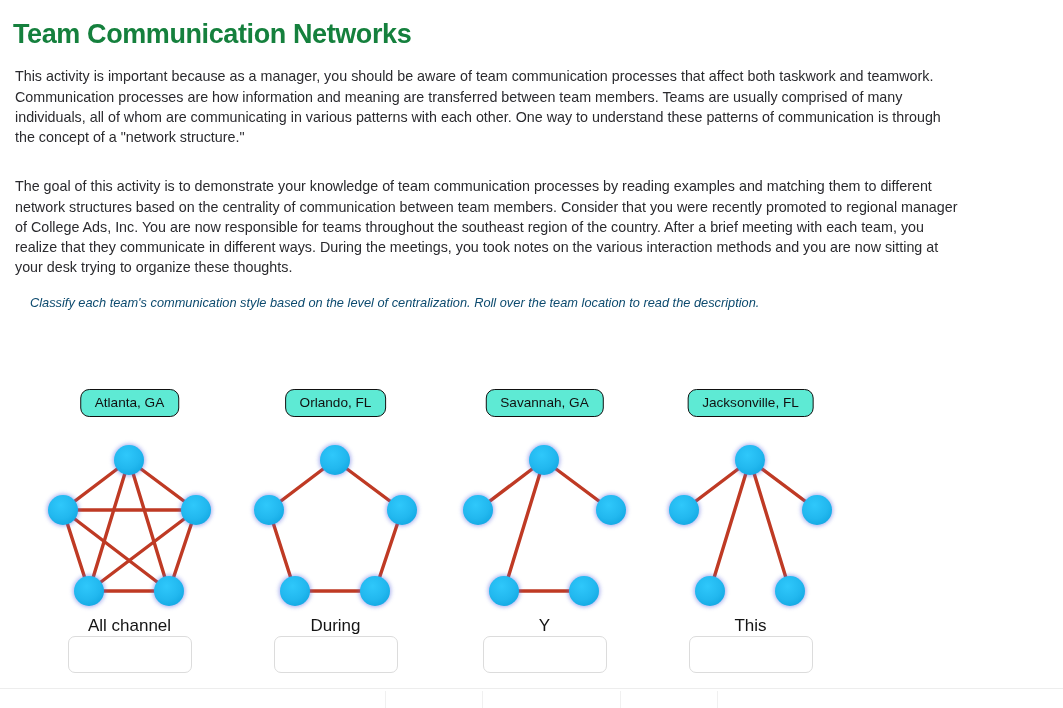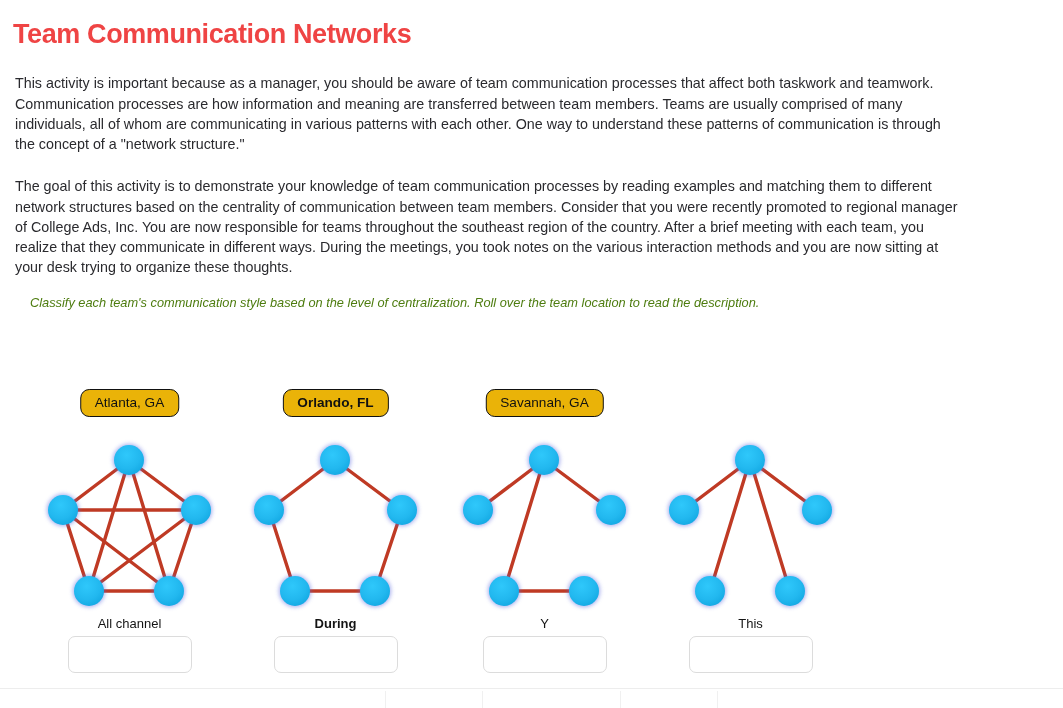--- a/index.html
+++ b/index.html
@@ -33,61 +33,61 @@
   
   .intro-para {
     position: absolute;
     left: 15px;
     width: 944px;
     font-size: 14.3px;
     line-height: 20.2px;
     color: #2a2a2e;
     text-align: left;
   }
-  #intro-para-1 { top: 59px; }
+  #intro-para-1 { top: 52px; }
   #intro-para-2 { top: 162px; }
 
   #instruction-line {
     position: absolute;
     left: 30px;
     top: 281px;
     font-size: 12.8px;
     font-style: italic;
-    color: #4d7c0f;
+    color: #0c4a6e;
     line-height: 18px;
     white-space: nowrap;
   }
 
   
   #network-row {
     position: absolute;
     left: 0;
     top: 380px;
     width: 1063px;
     height: 300px;
   }
   .network-card {
     position: absolute;
     top: 0;
     width: 207px;
     height: 300px;
   }
   .network-card.card-0 { left: 26px; }
-  .network-card.card-1 { left: 232px; font-weight: bold; }
+  .network-card.card-1 { left: 232px; }
   .network-card.card-2 { left: 441px; }
   .network-card.card-3 { left: 647px; }
 
   .location-chip {
     position: absolute;
     top: 9px;
     left: 50%;
     transform: translateX(-50%);
     border: 1.4px solid #111111;
     border-radius: 9px;
-    background: #eab308;
+    background: #5eead4;
     padding: 5px 14px 6px 14px;
     font-size: 13.6px;
     color: #111111;
     white-space: nowrap;
     text-align: center;
     min-width: 96px;
     box-sizing: border-box;
   }
 
   .graph-holder {
@@ -103,21 +103,21 @@
     height: 190px;
     overflow: visible;
   }
 
   .structure-caption {
     position: absolute;
     top: 236px;
     left: 0;
     width: 207px;
     text-align: center;
-    font-size: 13px;
+    font-size: 17px;
     color: #141414;
     white-space: nowrap;
   }
 
   .drop-box {
     position: absolute;
     top: 256px;
     left: 50%;
     transform: translateX(-50%);
     width: 124px;
@@ -141,21 +141,21 @@
     position: absolute;
     top: 691px;
     width: 1px;
     height: 17px;
     background: #f0f0f0;
   }
 </style>
 </head>
 <body>
 
-<h1 id="page-title" style="color: #ef4444;">Team Communication Networks</h1>
+<h1 id="page-title" style="color: #15803d;">Team Communication Networks</h1>
 
 <p class="intro-para" id="intro-para-1">This activity is important because as a manager, you should be aware of team communication processes that affect both taskwork and teamwork. Communication processes are how information and meaning are transferred between team members. Teams are usually comprised of many individuals, all of whom are communicating in various patterns with each other. One way to understand these patterns of communication is through the concept of a "network structure."</p>
 
 <p class="intro-para" id="intro-para-2">The goal of this activity is to demonstrate your knowledge of team communication processes by reading examples and matching them to different network structures based on the centrality of communication between team members. Consider that you were recently promoted to regional manager of College Ads, Inc. You are now responsible for teams throughout the southeast region of the country. After a brief meeting with each team, you realize that they communicate in different ways. During the meetings, you took notes on the various interaction methods and you are now sitting at your desk trying to organize these thoughts.</p>
 
 <p id="instruction-line">Classify each team's communication style based on the level of centralization. Roll over the team location to read the description.</p>
 
 <div id="network-row">
     <div class="network-card card-0">
       <div class="location-chip" style="border-color: rgb(17, 17, 17);">Atlanta, GA</div>
@@ -269,20 +269,21 @@
             <circle cx="63" cy="163" r="15" fill="url(#ng2)"></circle>
             <circle cx="143" cy="163" r="16" fill="#5d6ae0" opacity="0.55" filter="url(#glow2)"></circle>
             <circle cx="143" cy="163" r="15" fill="url(#ng2)"></circle>
           </g>
         </svg>
       </div>
       <div class="structure-caption">Y</div>
       <div class="drop-box" style="border-color: rgb(220, 220, 220);"></div>
     </div>
     <div class="network-card card-3">
+      <div class="location-chip" style="border-color: rgb(17, 17, 17);">Jacksonville, FL</div>
       <div class="graph-holder">
         <svg viewBox="0 0 207 190">
           <defs>
             <filter id="glow3" x="-60%" y="-60%" width="220%" height="220%">
               <feGaussianBlur stdDeviation="1.9"></feGaussianBlur>
             </filter>
             <radialGradient id="ng3" cx="42%" cy="34%" r="72%">
               <stop offset="0%" stop-color="#2fc8fb"></stop>
               <stop offset="62%" stop-color="#22b8ef"></stop>
               <stop offset="100%" stop-color="#12a8e2"></stop>

